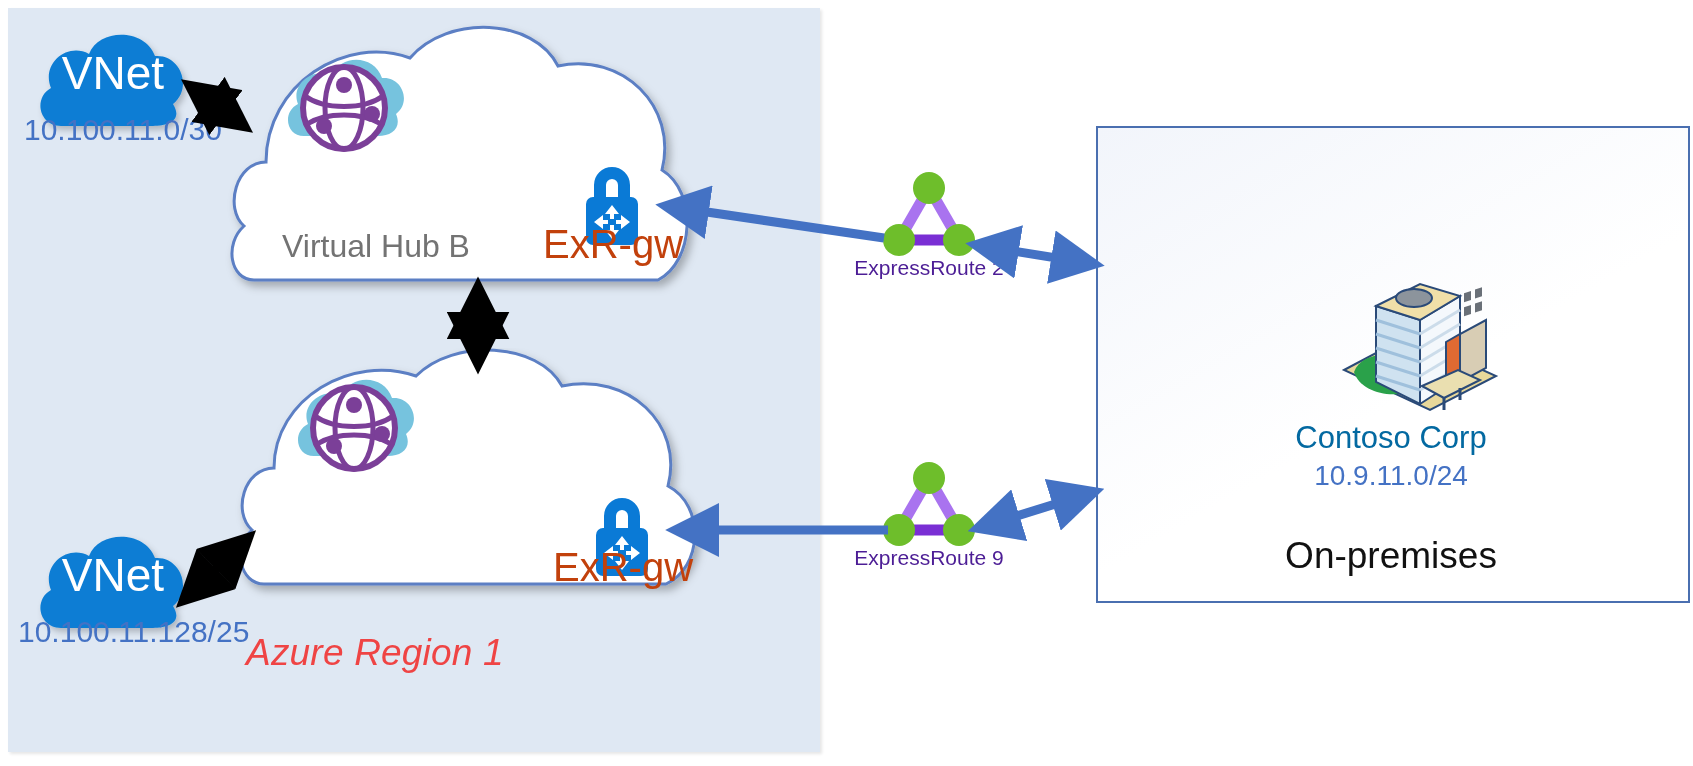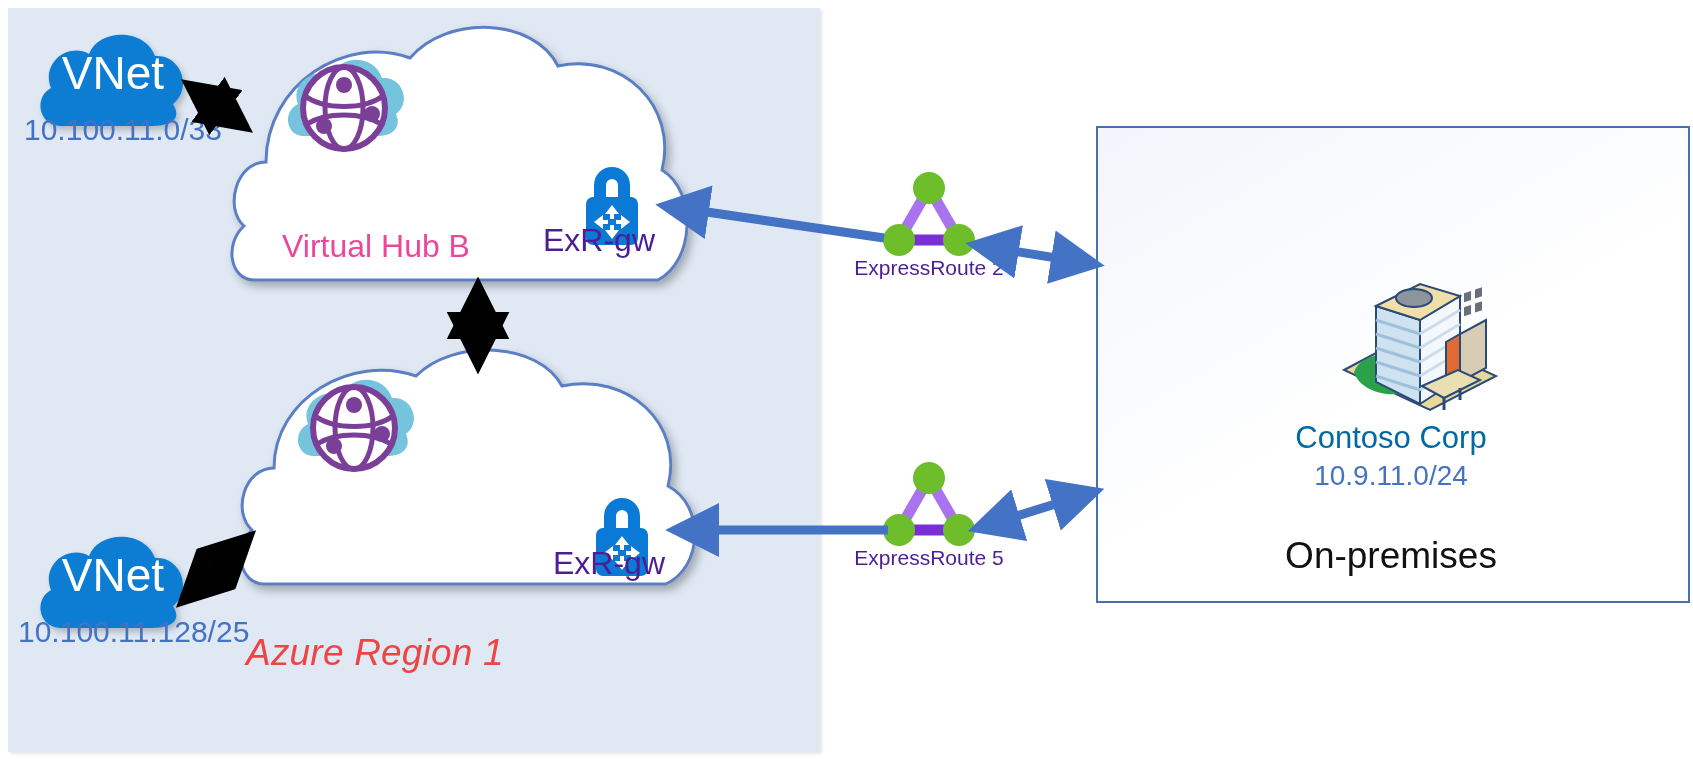--- a/index.html
+++ b/index.html
@@ -15,22 +15,22 @@
     box-shadow:2px 2px 3px rgba(0,0,0,.10);
   }
   .region-label{
     position:absolute;left:246px;top:632px;width:340px;
     font-size:37px;color:#ef4444;letter-spacing:.2px;white-space:nowrap;font-style:italic;
   }
 
   
   .txt{position:absolute;white-space:nowrap;}
   .cidr{color:#4472c4;font-size:30px;}
-  .hublabel{font-size:32px;color:#ec4899;}
-  .gwlabel{font-size:32px;color:#4c1d95;}
+  .hublabel{font-size:32px;color:#737373;}
+  .gwlabel{font-size:40px;color:#c2410c;}
 
   
   .vnet{position:absolute;width:160px;height:110px;}
   .vnet svg{position:absolute;left:0;top:0;}
   .vnet .vlabel{
     position:absolute;left:0;top:24px;width:160px;text-align:center;
     color:#fff;font-size:46px;line-height:46px;
   }
 
   
@@ -175,21 +175,21 @@
         <filter id="vsh" x="-20%" y="-20%" width="160%" height="160%">
           <feDropShadow dx="3" dy="4" stdDeviation="3" flood-color="#000" flood-opacity="0.22"></feDropShadow>
         </filter>
       </defs>
       <path d="M28,100 C6,100 0,72 18,62 C8,38 34,16 56,28
                C66,2 112,2 122,30 C148,28 160,62 140,78
                C150,94 136,100 120,100 Z" fill="#0c7dd4" filter="url(#vsh)"></path>
     </svg>
     <div class="vlabel">VNet</div>
   </div>
-  <span class="txt cidr" style="left:24px;top:113px;">10.100.11.0/33</span>
+  <span class="txt cidr" style="left:24px;top:113px;">10.100.11.0/30</span>
 
   <div class="vnet" style="left:33px;top:528px;">
     <svg width="160" height="110" viewBox="0 0 160 110">
       <path d="M28,100 C6,100 0,72 18,62 C8,38 34,16 56,28
                C66,2 112,2 122,30 C148,28 160,62 140,78
                C150,94 136,100 120,100 Z" fill="#0c7dd4" filter="url(#vsh)"></path>
     </svg>
     <div class="vlabel">VNet</div>
   </div>
   <span class="txt cidr" style="left:18px;top:615px;">10.100.11.128/25</span>
@@ -211,21 +211,21 @@
   <div class="er" style="left:874px;top:456px;">
     <svg width="110" height="95" viewBox="0 0 110 95">
       <line x1="55" y1="22" x2="25" y2="74" stroke="#a973ef" stroke-width="11" stroke-linecap="round"></line>
       <line x1="55" y1="22" x2="85" y2="74" stroke="#a973ef" stroke-width="11" stroke-linecap="round"></line>
       <line x1="25" y1="74" x2="85" y2="74" stroke="#7a2fd4" stroke-width="11" stroke-linecap="butt"></line>
       <circle cx="55" cy="22" r="16" fill="#6ebe2b"></circle>
       <circle cx="25" cy="74" r="16" fill="#6ebe2b"></circle>
       <circle cx="85" cy="74" r="16" fill="#6ebe2b"></circle>
     </svg>
   </div>
-  <div class="er-label" style="left:819px;top:546px;">ExpressRoute 5</div>
+  <div class="er-label" style="left:819px;top:546px;">ExpressRoute 9</div>
 
   <div class="onprem-box"></div>
 
   <div class="bldg">
     <svg width="185" height="160" viewBox="0 0 185 160">
 
       <path d="M18,112 L82,78 L170,118 L104,152 Z" fill="#e8d89a" stroke="#2a4a78" stroke-width="2"></path>
       <path d="M28,114 C34,96 64,92 78,102 L100,118 L88,132 C66,142 34,134 28,114 Z" fill="#2aa14a"></path>
 
       <path d="M50,48 L50,124 L94,146 L94,62 Z" fill="#cfe2f0" stroke="#2a4a78" stroke-width="2"></path>

